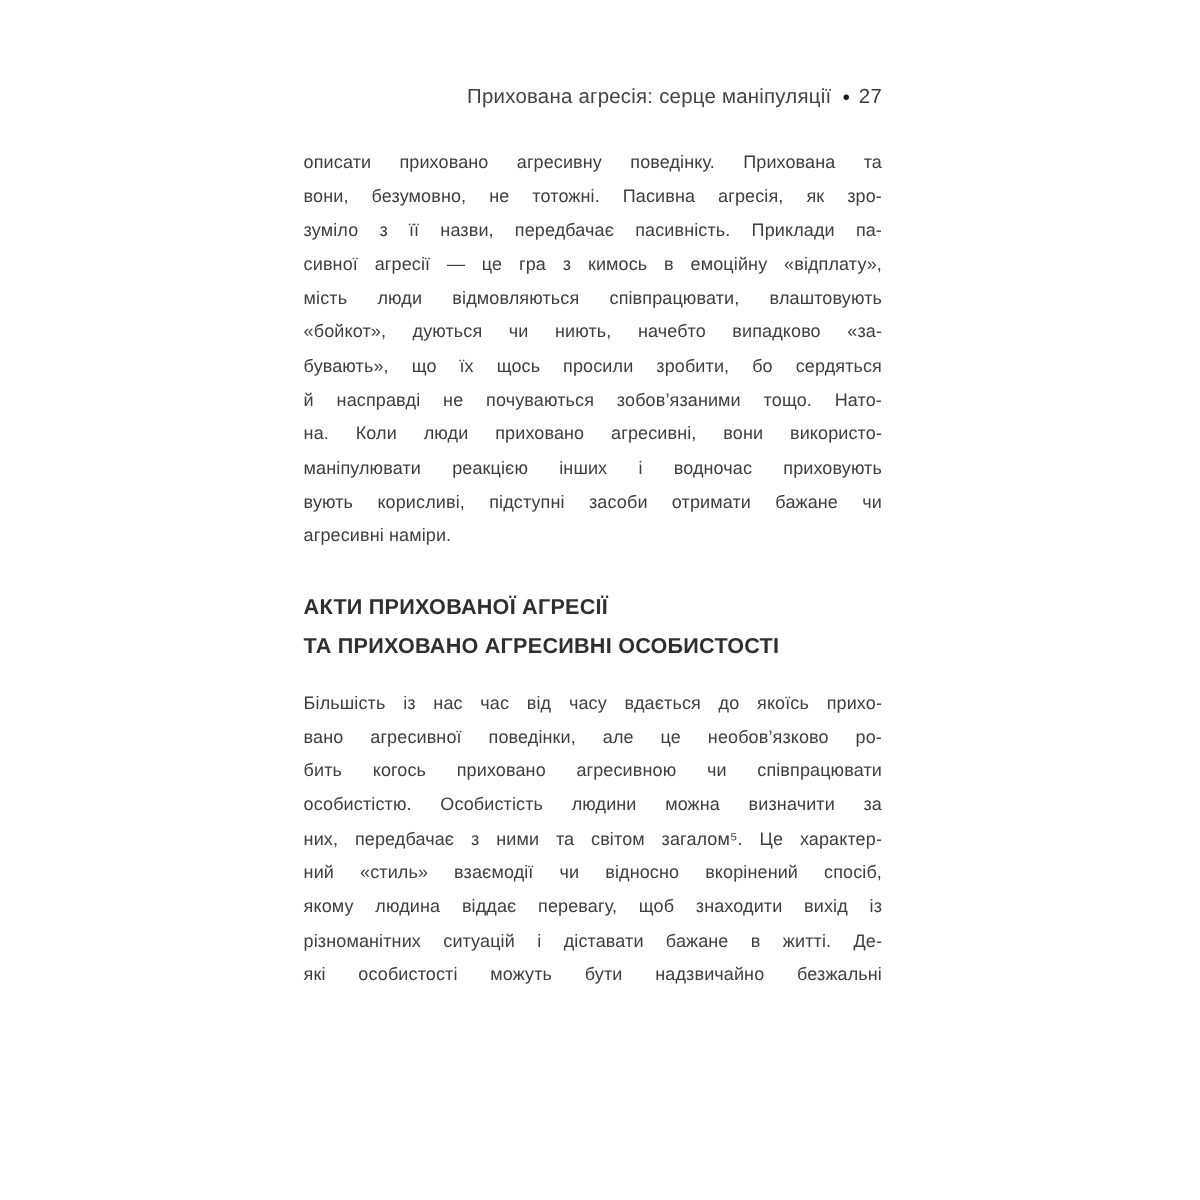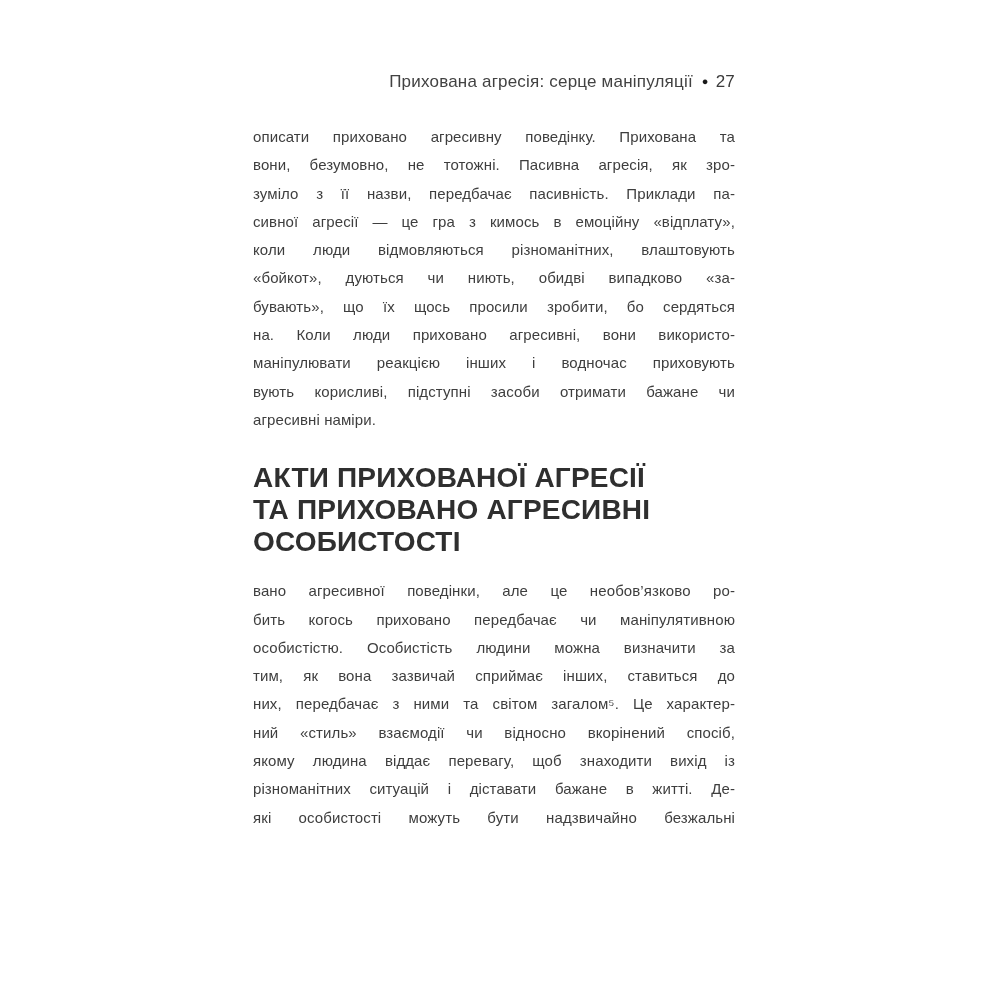--- a/index.html
+++ b/index.html
@@ -49,21 +49,21 @@
   .para .line {
     text-align: left;
   }
   .para .line.just {
     text-align: justify;
     text-align-last: justify;
   }
   .p1 { margin-top: 30px; }
   .section-heading {
     margin: 28px 0 0 0;
-    font-size: 28px;
+    font-size: 18px;
     line-height: 32px;
     font-weight: bold;
     color: #2f2f2f;
     letter-spacing: 0.2px;
   }
   .section-heading .hline { display: block; }
   .p2 { margin-top: 19px; }
 </style>
 </head>
 <body>
@@ -73,39 +73,40 @@
 
     <div class="running-header">
       <span>Прихована агресія: серце маніпуляції</span><span class="bullet">●</span><span class="pagenum">27</span>
     </div>
 
     <div class="para p1">
         <div class="line just">описати приховано агресивну поведінку. Прихована та</div>
         <div class="line just">вони, безумовно, не тотожні. Пасивна агресія, як зро-</div>
         <div class="line just">зуміло з її назви, передбачає пасивність. Приклади па-</div>
         <div class="line just">сивної агресії — це гра з кимось в емоційну «відплату»,</div>
-        <div class="line just">коли люди відмовляються різноманітних, влаштовують</div>
-        <div class="line just">«бойкот», дуються чи ниють, обидві випадково «за-</div>
+        <div class="line just">мість люди відмовляються співпрацювати, влаштовують</div>
+        <div class="line just">«бойкот», дуються чи ниють, начебто випадково «за-</div>
         <div class="line just">бувають», що їх щось просили зробити, бо сердяться</div>
+        <div class="line just">й насправді не почуваються зобов’язаними тощо. Нато-</div>
         <div class="line just">на. Коли люди приховано агресивні, вони використо-</div>
         <div class="line just">маніпулювати реакцією інших і водночас приховують</div>
         <div class="line just">вують корисливі, підступні засоби отримати бажане чи</div>
         <div class="line">агресивні наміри.</div>
       </div>
 
     <h2 class="section-heading">
       <span class="hline">АКТИ ПРИХОВАНОЇ АГРЕСІЇ</span>
       <span class="hline">ТА ПРИХОВАНО АГРЕСИВНІ ОСОБИСТОСТІ</span>
     </h2>
 
     <div class="para p2">
+        <div class="line just">Більшість із нас час від часу вдається до якоїсь прихо-</div>
         <div class="line just">вано агресивної поведінки, але це необов’язково ро-</div>
-        <div class="line just">бить когось приховано передбачає чи маніпулятивною</div>
+        <div class="line just">бить когось приховано агресивною чи співпрацювати</div>
         <div class="line just">особистістю. Особистість людини можна визначити за</div>
-        <div class="line just">тим, як вона зазвичай сприймає інших, ставиться до</div>
         <div class="line just">них, передбачає з ними та світом загалом⁵. Це характер-</div>
         <div class="line just">ний «стиль» взаємодії чи відносно вкорінений спосіб,</div>
         <div class="line just">якому людина віддає перевагу, щоб знаходити вихід із</div>
         <div class="line just">різноманітних ситуацій і діставати бажане в житті. Де-</div>
         <div class="line just">які особистості можуть бути надзвичайно безжальні</div>
       </div>
 
   </div>
 </div>
 

